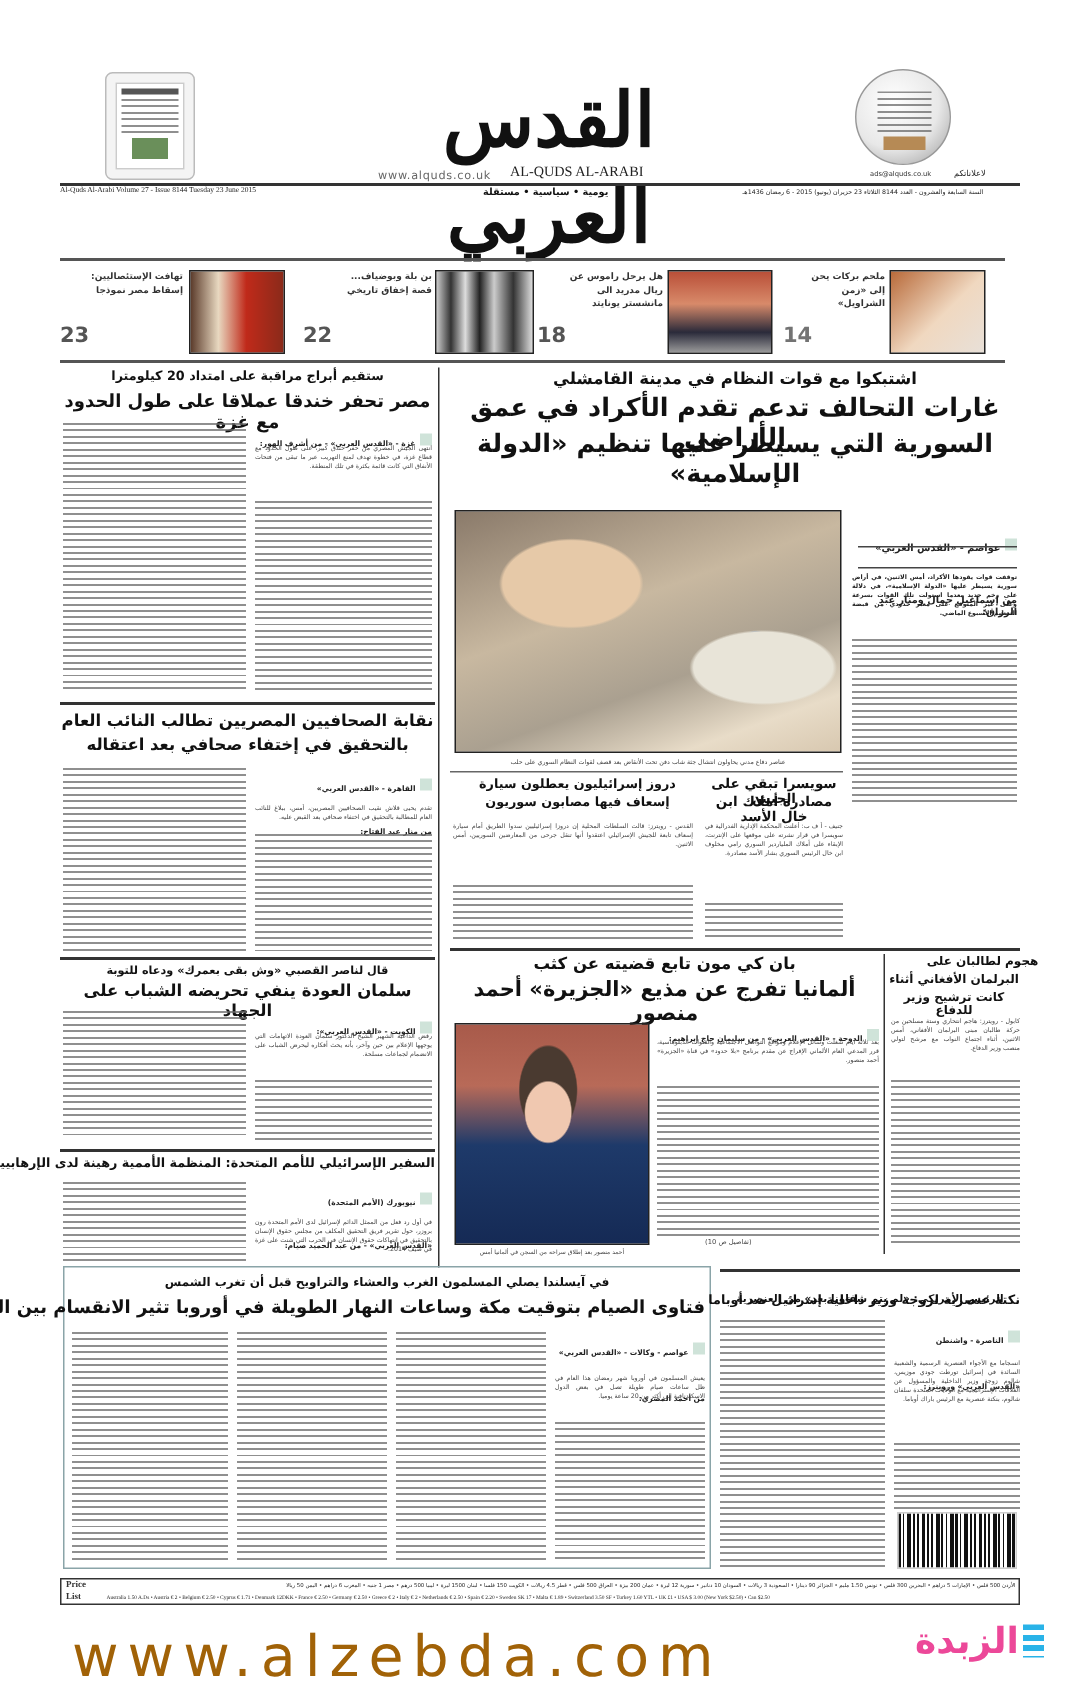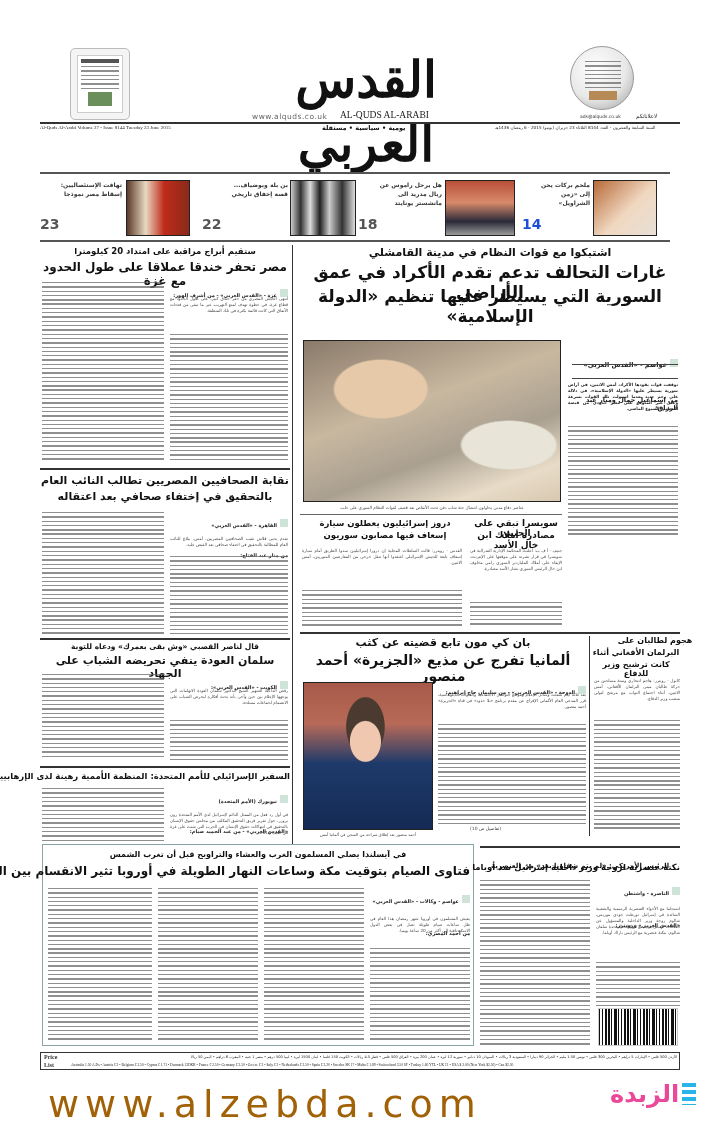--- a/index.html
+++ b/index.html
@@ -47,21 +47,21 @@
   <div class="abs" style="left:0;top:85px;font-family:'Liberation Serif',serif;font-size:5px;color:#222;white-space:nowrap;">Al-Quds Al-Arabi  Volume 27 - Issue 8144 Tuesday 23 June 2015</div>
   <div class="abs" style="left:282px;top:84px;font-size:6.5px;font-weight:bold;direction:rtl;">يومية • سياسية • مستقلة</div>
   <div class="abs" style="left:455px;top:85px;font-size:4.2px;direction:rtl;white-space:nowrap;color:#222;">السنة السابعة والعشرون - العدد 8144 الثلاثاء 23 حزيران (يونيو) 2015 - 6 رمضان 1436هـ</div>
 
   <div class="abs rule" style="left:0;top:132px;width:630px;height:1.5px;background:#555;"></div>
   <div class="abs" style="left:0;top:134px;width:630px;height:62px;">
 
     <div class="abs" style="left:478px;top:4px;width:152px;height:58px;">
       <div class="abs photo" style="left:75px;top:2px;width:64px;height:56px;background:linear-gradient(135deg,#b86a3a,#f0d8c0 55%,#e8e0d8);"></div>
       <div class="abs ar hl" style="left:22px;top:2px;width:50px;font-size:6px;line-height:9px;color:#333;">ملحم بركات يحن إلى «زمن الشراويل»</div>
-      <div class="abs" style="left:4px;top:38px;font-size:14px;font-weight:bold;color:#1d4ed8;">14</div>
+      <div class="abs" style="left:4px;top:38px;font-size:14px;font-weight:bold;color:#737373;">14</div>
     </div>
 
     <div class="abs" style="left:318px;top:4px;width:160px;height:58px;">
       <div class="abs photo" style="left:87px;top:2px;width:70px;height:56px;background:linear-gradient(180deg,#b94f38 0%,#d88a6a 40%,#2a2a3a 75%,#9a9a9a 100%);"></div>
       <div class="abs ar hl" style="left:20px;top:2px;width:64px;font-size:6px;line-height:9px;color:#333;">هل يرحل راموس عن ريال مدريد الى مانشستر يونايتد</div>
       <div class="abs" style="left:0px;top:38px;font-size:14px;font-weight:bold;color:#555;">18</div>
     </div>
 
     <div class="abs" style="left:160px;top:4px;width:158px;height:58px;">
       <div class="abs photo" style="left:90px;top:2px;width:66px;height:56px;background:linear-gradient(90deg,#ccc 0%,#333 15%,#ddd 30%,#222 45%,#ccc 60%,#333 80%,#ddd 100%);"></div>

